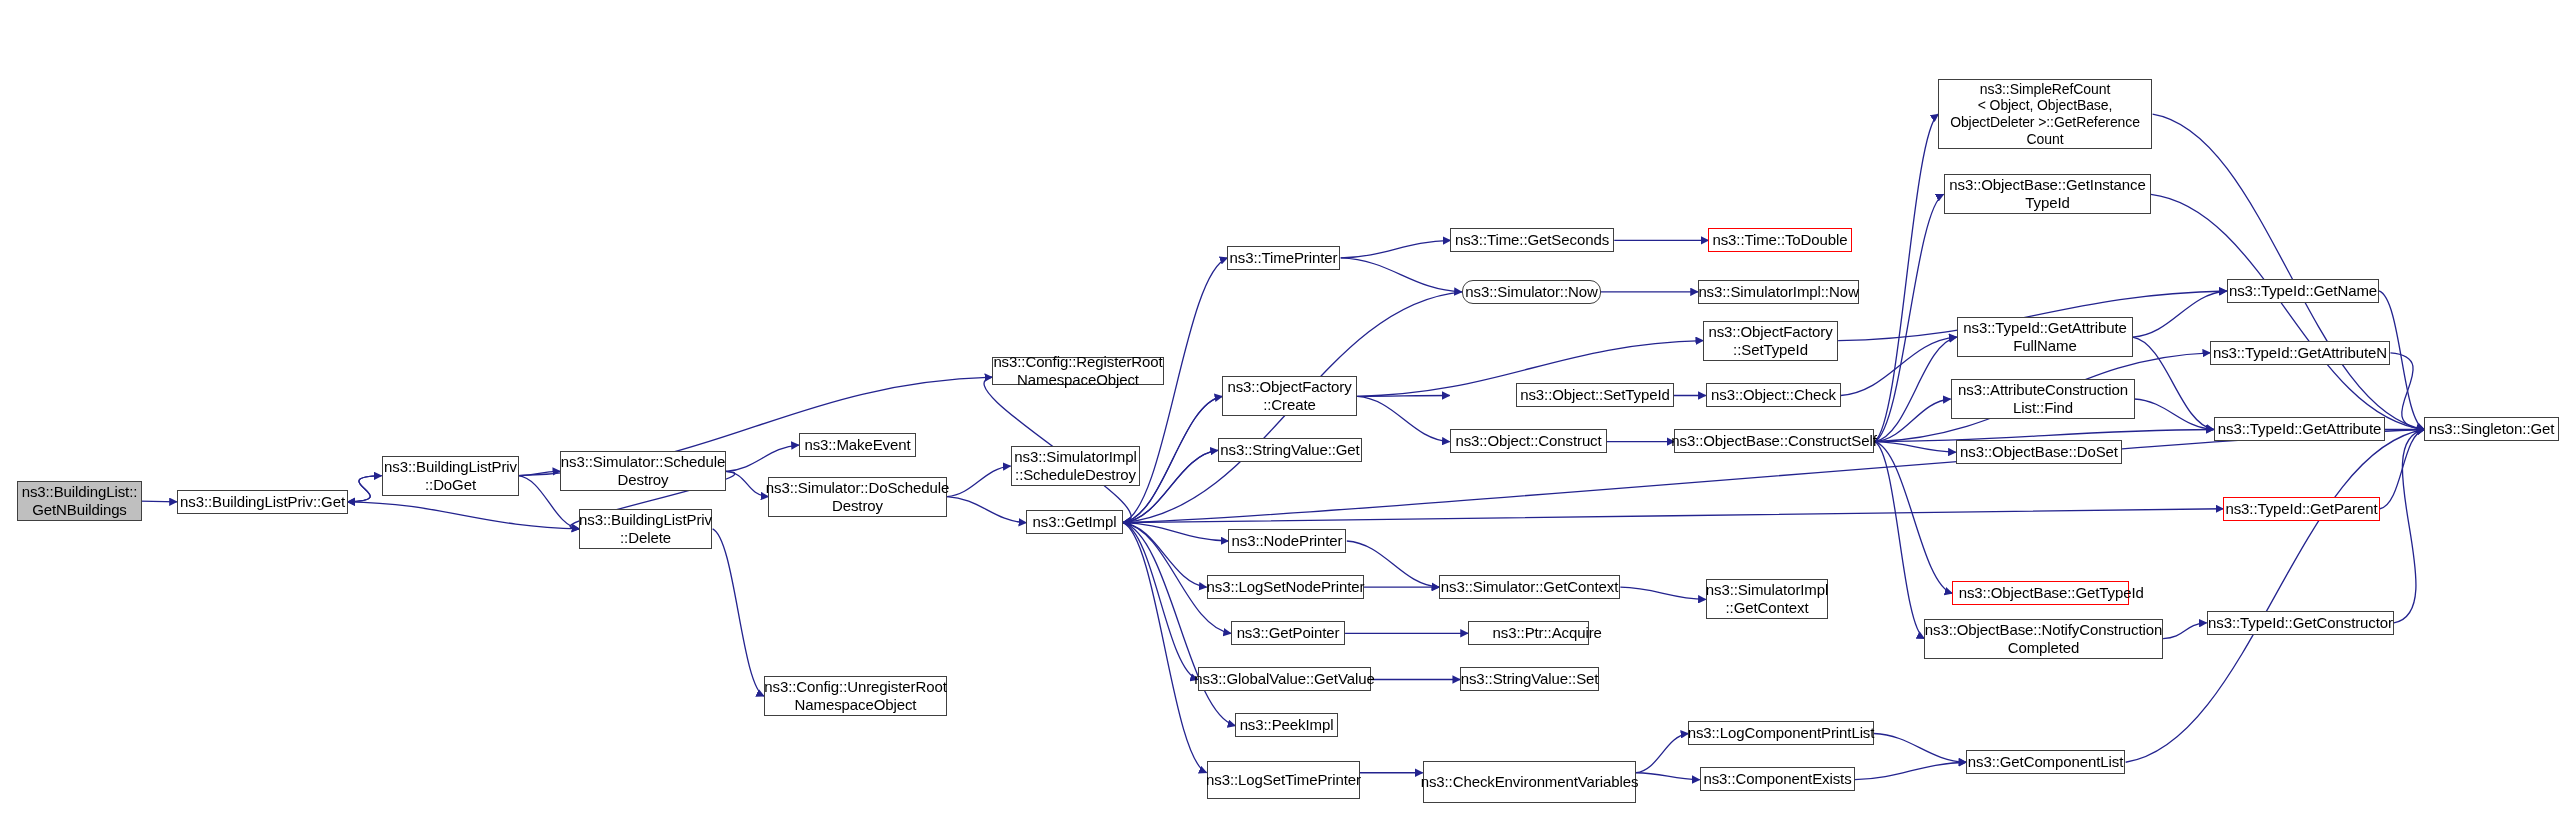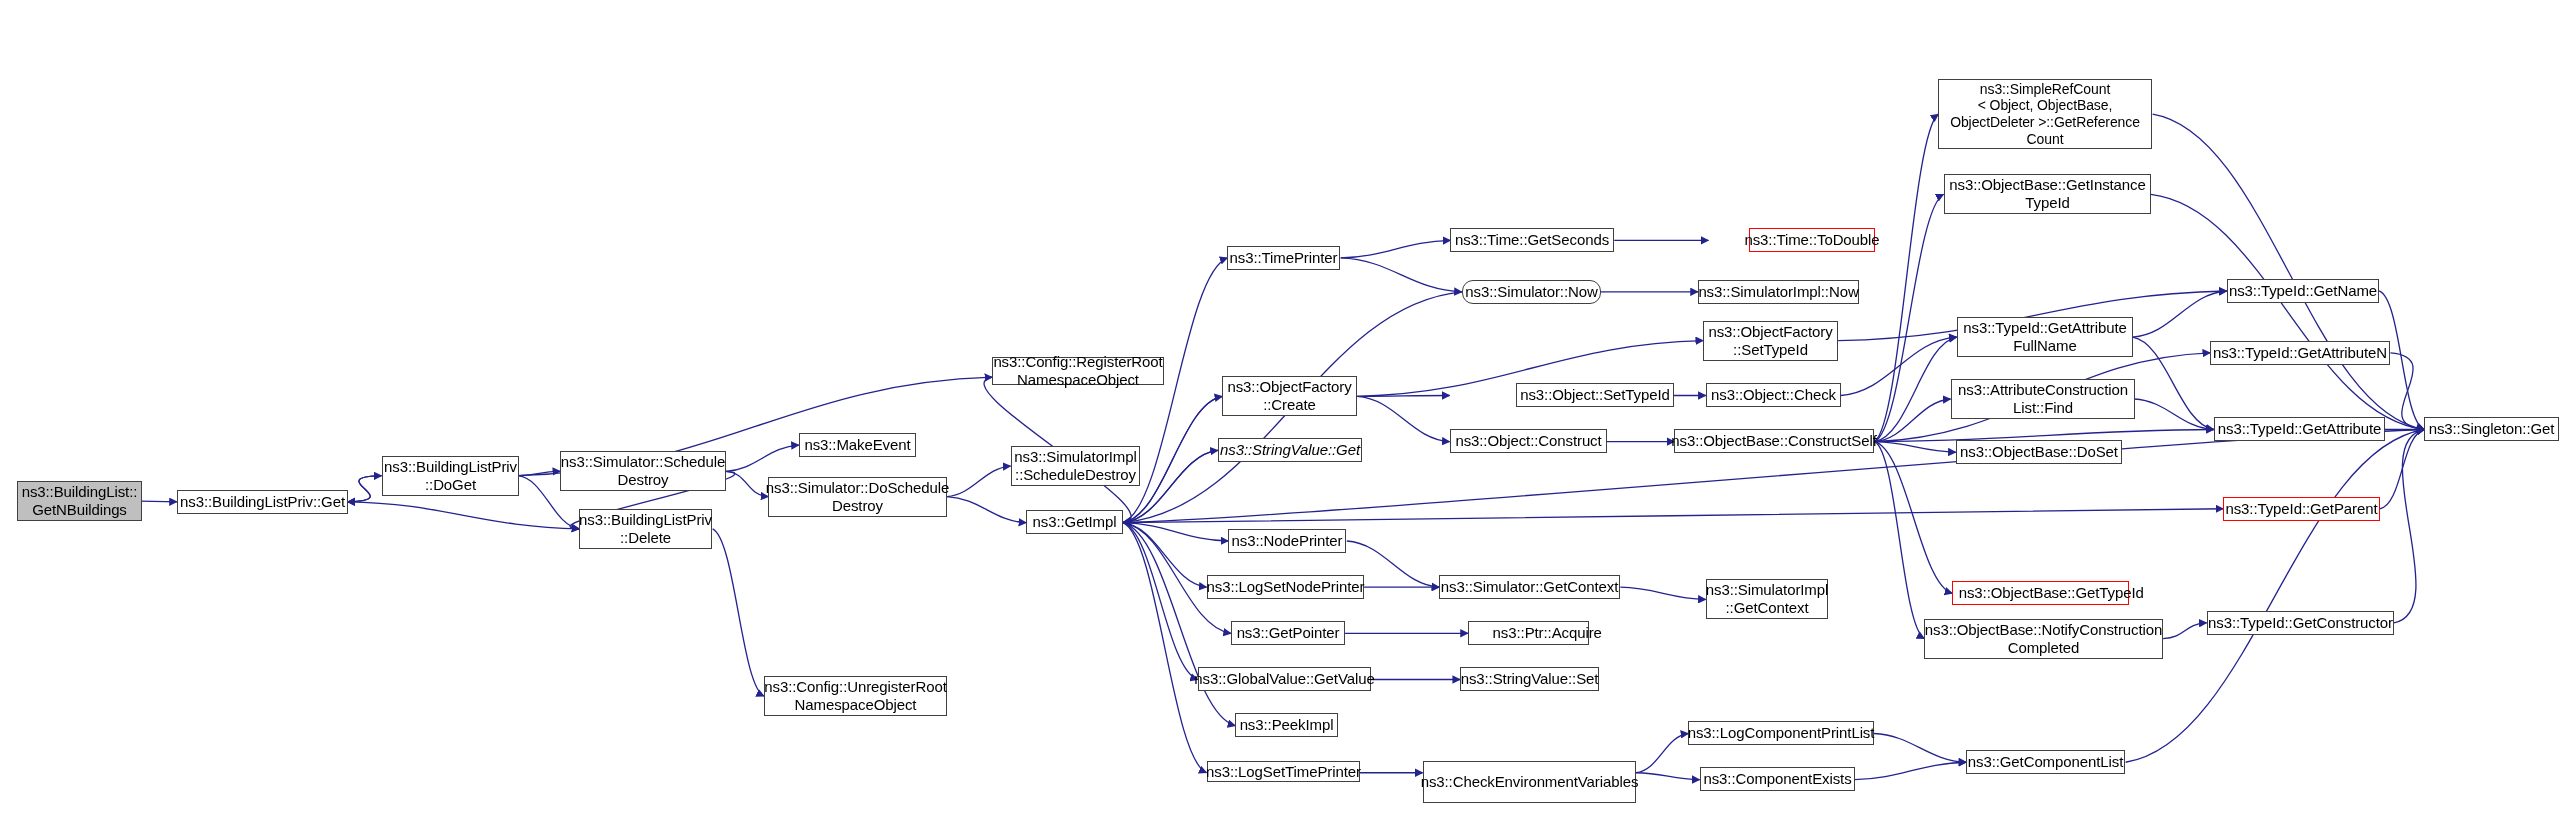--- a/index.html
+++ b/index.html
@@ -136,36 +136,36 @@
       <div class="node" style="left: 992px; top: 357px; width: 172px; height: 28px;"><span>ns3::Config::RegisterRoot
 NamespaceObject</span></div>
       <div class="node" style="left: 1011px; top: 446px; width: 129px; height: 40px;"><span>ns3::SimulatorImpl
 ::ScheduleDestroy</span></div>
       <div class="node" style="left: 1026px; top: 510px; width: 97px; height: 24.4px;"><span>ns3::GetImpl</span></div>
       <div class="node" style="left: 764px; top: 676px; width: 183px; height: 40px;"><span>ns3::Config::UnregisterRoot
 NamespaceObject</span></div>
       <div class="node" style="left: 1227px; top: 246px; width: 113px; height: 24.4px;"><span>ns3::TimePrinter</span></div>
       <div class="node" style="left: 1222px; top: 376px; width: 135px; height: 40px;"><span>ns3::ObjectFactory
 ::Create</span></div>
-      <div class="node" style="left: 1218px; top: 438px; width: 144px; height: 24.4px; font-style: italic;"><span>ns3::StringValue::Get</span></div>
+      <div class="node" style="left: 1218px; top: 438px; width: 144px; height: 24.4px;"><span>ns3::StringValue::Get</span></div>
       <div class="node" style="left: 1228px; top: 529px; width: 118px; height: 24.4px;"><span>ns3::NodePrinter</span></div>
       <div class="node" style="left: 1207px; top: 575px; width: 157px; height: 24.4px;"><span>ns3::LogSetNodePrinter</span></div>
       <div class="node" style="left: 1231px; top: 621px; width: 114px; height: 24.4px;"><span>ns3::GetPointer</span></div>
       <div class="node" style="left: 1198px; top: 667px; width: 173px; height: 24.4px;"><span>ns3::GlobalValue::GetValue</span></div>
       <div class="node" style="left: 1235px; top: 713px; width: 103px; height: 24.4px;"><span>ns3::PeekImpl</span></div>
-      <div class="node" style="left: 1207px; top: 761px; width: 153px; height: 21px;"><span>ns3::LogSetTimePrinter</span></div>
+      <div class="node" style="left: 1207px; top: 761px; width: 153px; height: 38px;"><span>ns3::LogSetTimePrinter</span></div>
       <div class="node" style="left: 1450px; top: 228px; width: 164px; height: 24.4px;"><span>ns3::Time::GetSeconds</span></div>
       <div class="node" style="left: 1462px; top: 280px; width: 139px; height: 24.4px; border-radius: 11px;"><span>ns3::Simulator::Now</span></div>
       <div class="node" style="left: 1516px; top: 383px; width: 158px; height: 24.4px;"><span>ns3::Object::SetTypeId</span></div>
       <div class="node" style="left: 1450px; top: 429px; width: 157px; height: 24.4px;"><span>ns3::Object::Construct</span></div>
       <div class="node" style="left: 1439px; top: 575px; width: 181px; height: 24.4px;"><span>ns3::Simulator::GetContext</span></div>
       <div class="node" style="left: 1468px; top: 621px; width: 121px; height: 24.4px; padding-left: 40px;"><span>ns3::Ptr::Acquire</span></div>
       <div class="node" style="left: 1460px; top: 667px; width: 139px; height: 24.4px;"><span>ns3::StringValue::Set</span></div>
       <div class="node" style="left: 1423px; top: 761px; width: 213px; height: 42px;"><span>ns3::CheckEnvironmentVariables</span></div>
-      <div class="node redborder" style="left: 1708px; top: 228px; width: 126px; height: 24.4px; margin-left: 41px;"><span>ns3::Time::ToDouble</span></div>
+      <div class="node redborder" style="left: 1708px; top: 228px; width: 144px; height: 24.4px;"><span>ns3::Time::ToDouble</span></div>
       <div class="node" style="left: 1698px; top: 280px; width: 161px; height: 24.4px;"><span>ns3::SimulatorImpl::Now</span></div>
       <div class="node" style="left: 1703px; top: 321px; width: 135px; height: 40px;"><span>ns3::ObjectFactory
 ::SetTypeId</span></div>
       <div class="node" style="left: 1706px; top: 383px; width: 135px; height: 24.4px;"><span>ns3::Object::Check</span></div>
       <div class="node" style="left: 1674px; top: 429px; width: 200px; height: 24.4px;"><span>ns3::ObjectBase::ConstructSelf</span></div>
       <div class="node" style="left: 1706px; top: 579px; width: 122px; height: 40px;"><span>ns3::SimulatorImpl
 ::GetContext</span></div>
       <div class="node" style="left: 1688px; top: 721px; width: 186px; height: 24.4px;"><span>ns3::LogComponentPrintList</span></div>
       <div class="node" style="left: 1700px; top: 767px; width: 155px; height: 24.4px;"><span>ns3::ComponentExists</span></div>
       <div class="node" style="left: 1938px; top: 79px; width: 214px; height: 70px; font-size: 14px;"><span>ns3::SimpleRefCount

